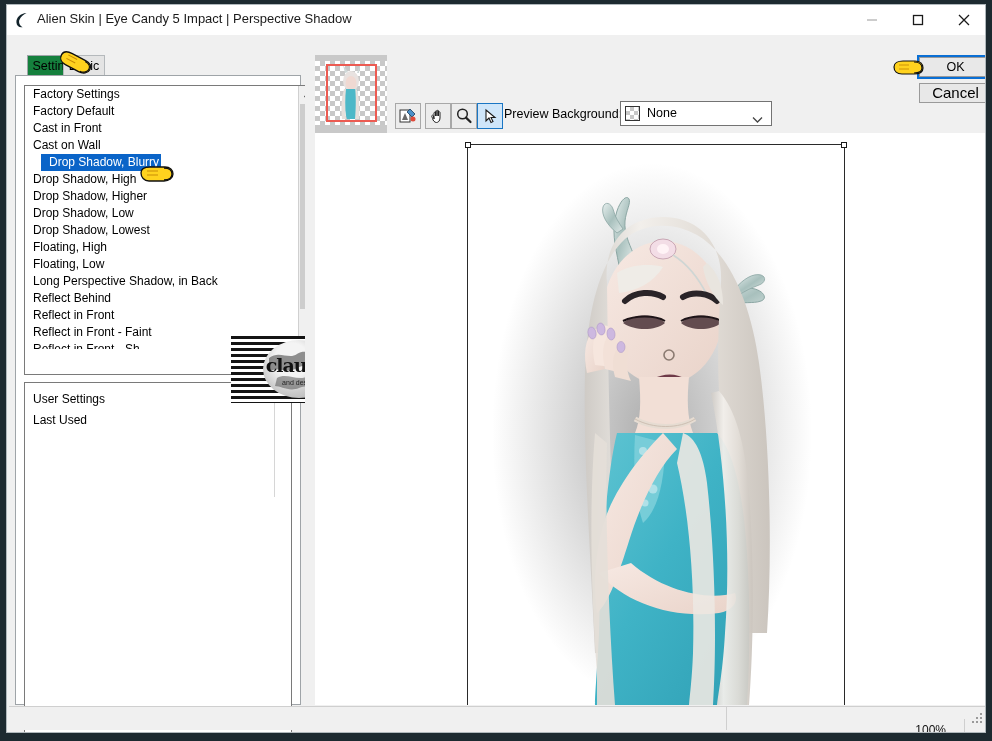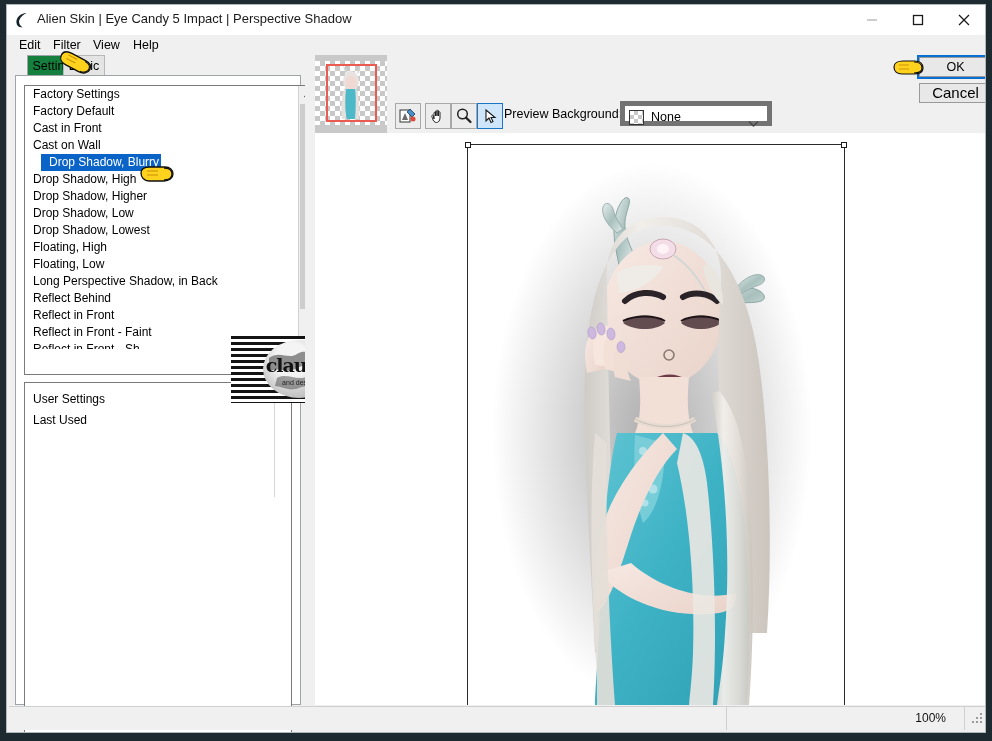--- a/index.html
+++ b/index.html
@@ -138,21 +138,21 @@
   #tool-hand { left: 120px; }
   #tool-zoom { left: 146px; }
   #tool-arrow { left: 172px; }
 
   #pb-label {
     position: absolute; left: 199px; top: 52px;
     font-size: 12.5px; color: #000;
   }
   #pb-select {
     position: absolute; left: 315px; top: 46px; width: 152px; height: 25px;
-    background: #ffffff; border: 5px solid #737373; cursor: default;
+    background: #ffffff; border: 1px solid #737373; cursor: default;
   }
   #pb-swatch {
     position: absolute; left: 4px; top: 4px; width: 15px; height: 15px;
     border: 1px solid #333;
   }
   #pb-text {
     position: absolute; left: 26px; top: 4px;
     font-size: 12.5px; color: #000;
   }
   #pb-chev { position: absolute; right: 8px; top: 8px; }
@@ -182,21 +182,21 @@
 
   #statusbar {
     position: absolute; left: 2px; bottom: 2px; width: 976px; height: 24px;
     background: #f0f0f0; border-top: 1px solid #cfcfcf;
   }
   #status-left {
     position: absolute; left: 0; top: 0; width: 718px; height: 23px;
     border-right: 1px solid #cfcfcf;
   }
   #status-zoom {
-    position: absolute; left: 726px; top: 0; width: 230px; height: 23px;
+    position: absolute; left: 726px; top: 12px; width: 230px; height: 23px;
     border-right: 1px solid #cfcfcf;
     font-size: 12px; color: #111; line-height: 23px;
     text-align: right; padding-right: 18px;
   }
   #grip { position: absolute; right: 2px; bottom: 2px; }
 
   
   #watermark {
     position: absolute; left: 222px; top: 281px; width: 137px; height: 67px;
     overflow: hidden;
@@ -251,26 +251,20 @@
           <rect x="2.5" y="2.5" width="9" height="9" fill="none" stroke="#1a1a1a" stroke-width="1.3"></rect>
         </svg>
     </div>
     <div class="wbtn" id="btn-close">
       <svg width="14" height="14" viewBox="0 0 14 14">
           <path d="M2 2 L12 12 M12 2 L2 12" stroke="#1a1a1a" stroke-width="1.3"></path>
         </svg>
     </div>
   </div>
 
-  <div id="menubar">
-    <div class="menu-item" style="left:6px">Edit</div>
-    <div class="menu-item" style="left:40px">Filter</div>
-    <div class="menu-item" style="left:80px">View</div>
-    <div class="menu-item" style="left:120px">Help</div>
-  </div>
 
   <div id="leftpanel">
 
     <div class="tab" id="tab-settings">Settings</div>
     <div class="tab" id="tab-basic">Basic</div>
 
     <div id="tabpane">
 
       <div id="preset-list">
         <div class="preset-row">Factory Settings</div>

